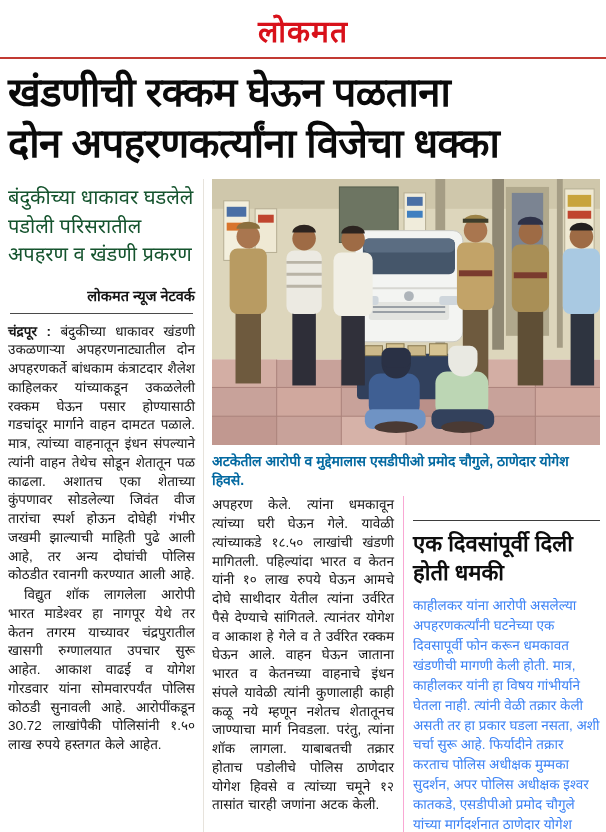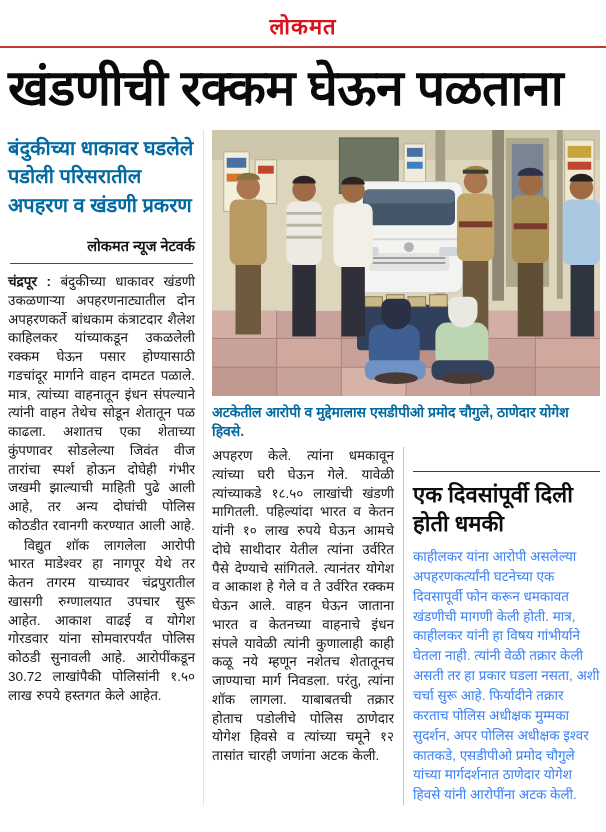--- a/index.html
+++ b/index.html
@@ -4,37 +4,37 @@
 <style>
   * { margin: 0; padding: 0; box-sizing: border-box; }
   html, body { width: 606px; }
   body {
     width: 606px; height: 832px; background: #ffffff; overflow: hidden;
     font-family: "Liberation Sans", "DejaVu Sans", sans-serif; color: #141414;
   }
   
   .masthead { text-align: center; padding-top: 10px; }
   .logo {
-    display: inline-block; color: #d8111a; font-weight: 800; font-size: 22px;
+    display: inline-block; color: #d8111a; font-weight: 800; font-size: 30px;
     letter-spacing: 1px; font-family: Liberation Serif, serif;
   }
   .red-rule { border-top: 2px solid #c23a32; margin-top: 6px; }
 
   
   .headline {
     padding: 8px 8px 6px 8px; font-weight: 800; color: #0a0a0a;
-    font-size: 50px; line-height: 1.28; letter-spacing: -0.5px;
+    font-size: 40px; line-height: 1.28; letter-spacing: -0.5px;
   }
 
   
   .content { display: flex; padding: 4px 6px 0 6px; }
   .col-left { width: 198px; padding: 2px 8px 0 2px; border-right: 1px solid #e7e3dc; }
   .col-right { flex: 1; padding-left: 8px; }
 
-  .subhead { font-size: 20px; font-weight: 700; line-height: 1.42; padding: 2px 0 10px 0; color: #0369a1; }
+  .subhead { font-size: 20px; font-weight: 400; line-height: 1.42; padding: 2px 0 10px 0; color: #14532d; }
   .byline { text-align: right; font-size: 14.5px; font-weight: 700; padding: 6px 0 8px 0; }
   .byline-rule { border-top: 1.5px solid #4a4a4a; margin: 0 2px 9px 2px; }
 
   .body-text p {
     font-size: 13.5px; line-height: 1.39; text-align: justify; color: #161616;
     margin-bottom: 1px; word-spacing: 1px;
   }
   .body-text p.indent { text-indent: 16px; }
   .lead-in { font-weight: 800; margin-top: 44px; }
 
@@ -54,20 +54,21 @@
 </head>
 <body>
 
 <div class="masthead">
   <span class="logo">लोकमत</span>
 </div>
 <div class="red-rule"></div>
 
 <div class="headline">
   <div>खंडणीची रक्कम घेऊन पळताना</div>
+  <div>दोन अपहरणकर्त्यांना विजेचा धक्का</div>
 </div>
 
 <div class="content">
 
   <div class="col-left">
     <div class="subhead">बंदुकीच्या धाकावर घडलेले पडोली परिसरातील अपहरण व खंडणी प्रकरण</div>
     <div class="byline">लोकमत न्यूज नेटवर्क</div>
     <div class="byline-rule"></div>
     <div class="body-text">
       <p><span class="lead-in">चंद्रपूर :</span><span> बंदुकीच्या धाकावर खंडणी उकळणाऱ्या अपहरणनाट्यातील दोन अपहरणकर्ते बांधकाम कंत्राटदार शैलेश काहिलकर यांच्याकडून उकळलेली रक्कम घेऊन पसार होण्यासाठी गडचांदूर मार्गाने वाहन दामटत पळाले. मात्र, त्यांच्या वाहनातून इंधन संपल्याने त्यांनी वाहन तेथेच सोडून शेतातून पळ काढला. अशातच एका शेताच्या कुंपणावर सोडलेल्या जिवंत वीज तारांचा स्पर्श होऊन दोघेही गंभीर जखमी झाल्याची माहिती पुढे आली आहे, तर अन्य दोघांची पोलिस कोठडीत रवानगी करण्यात आली आहे.</span></p>

